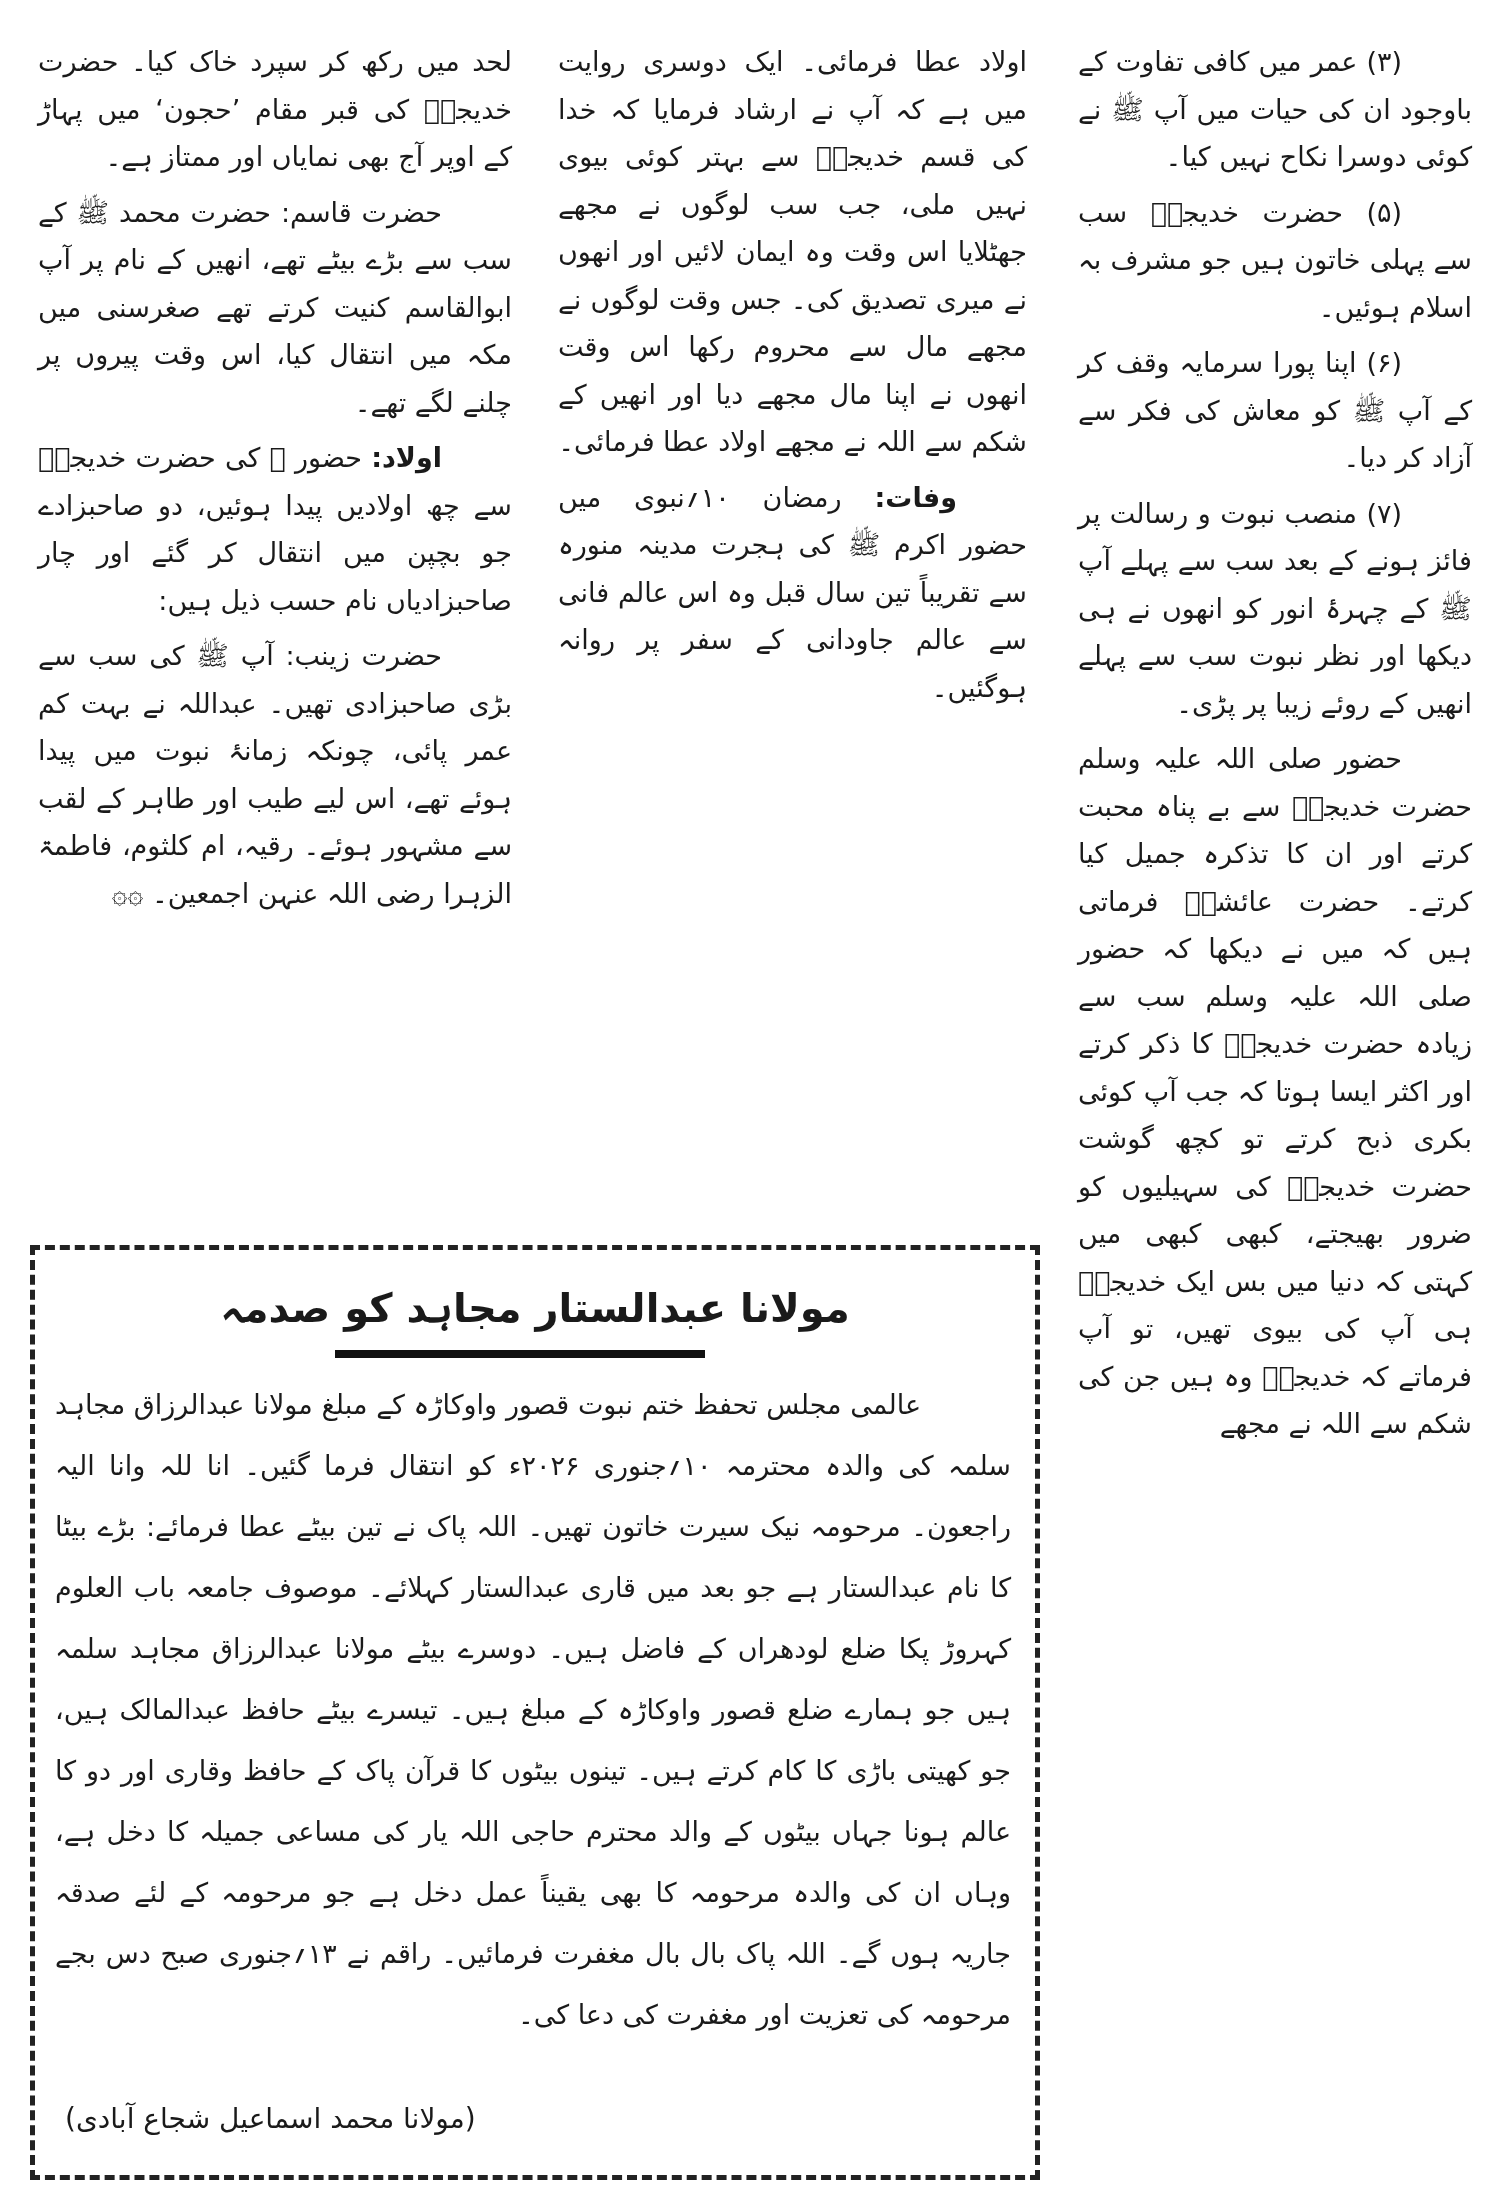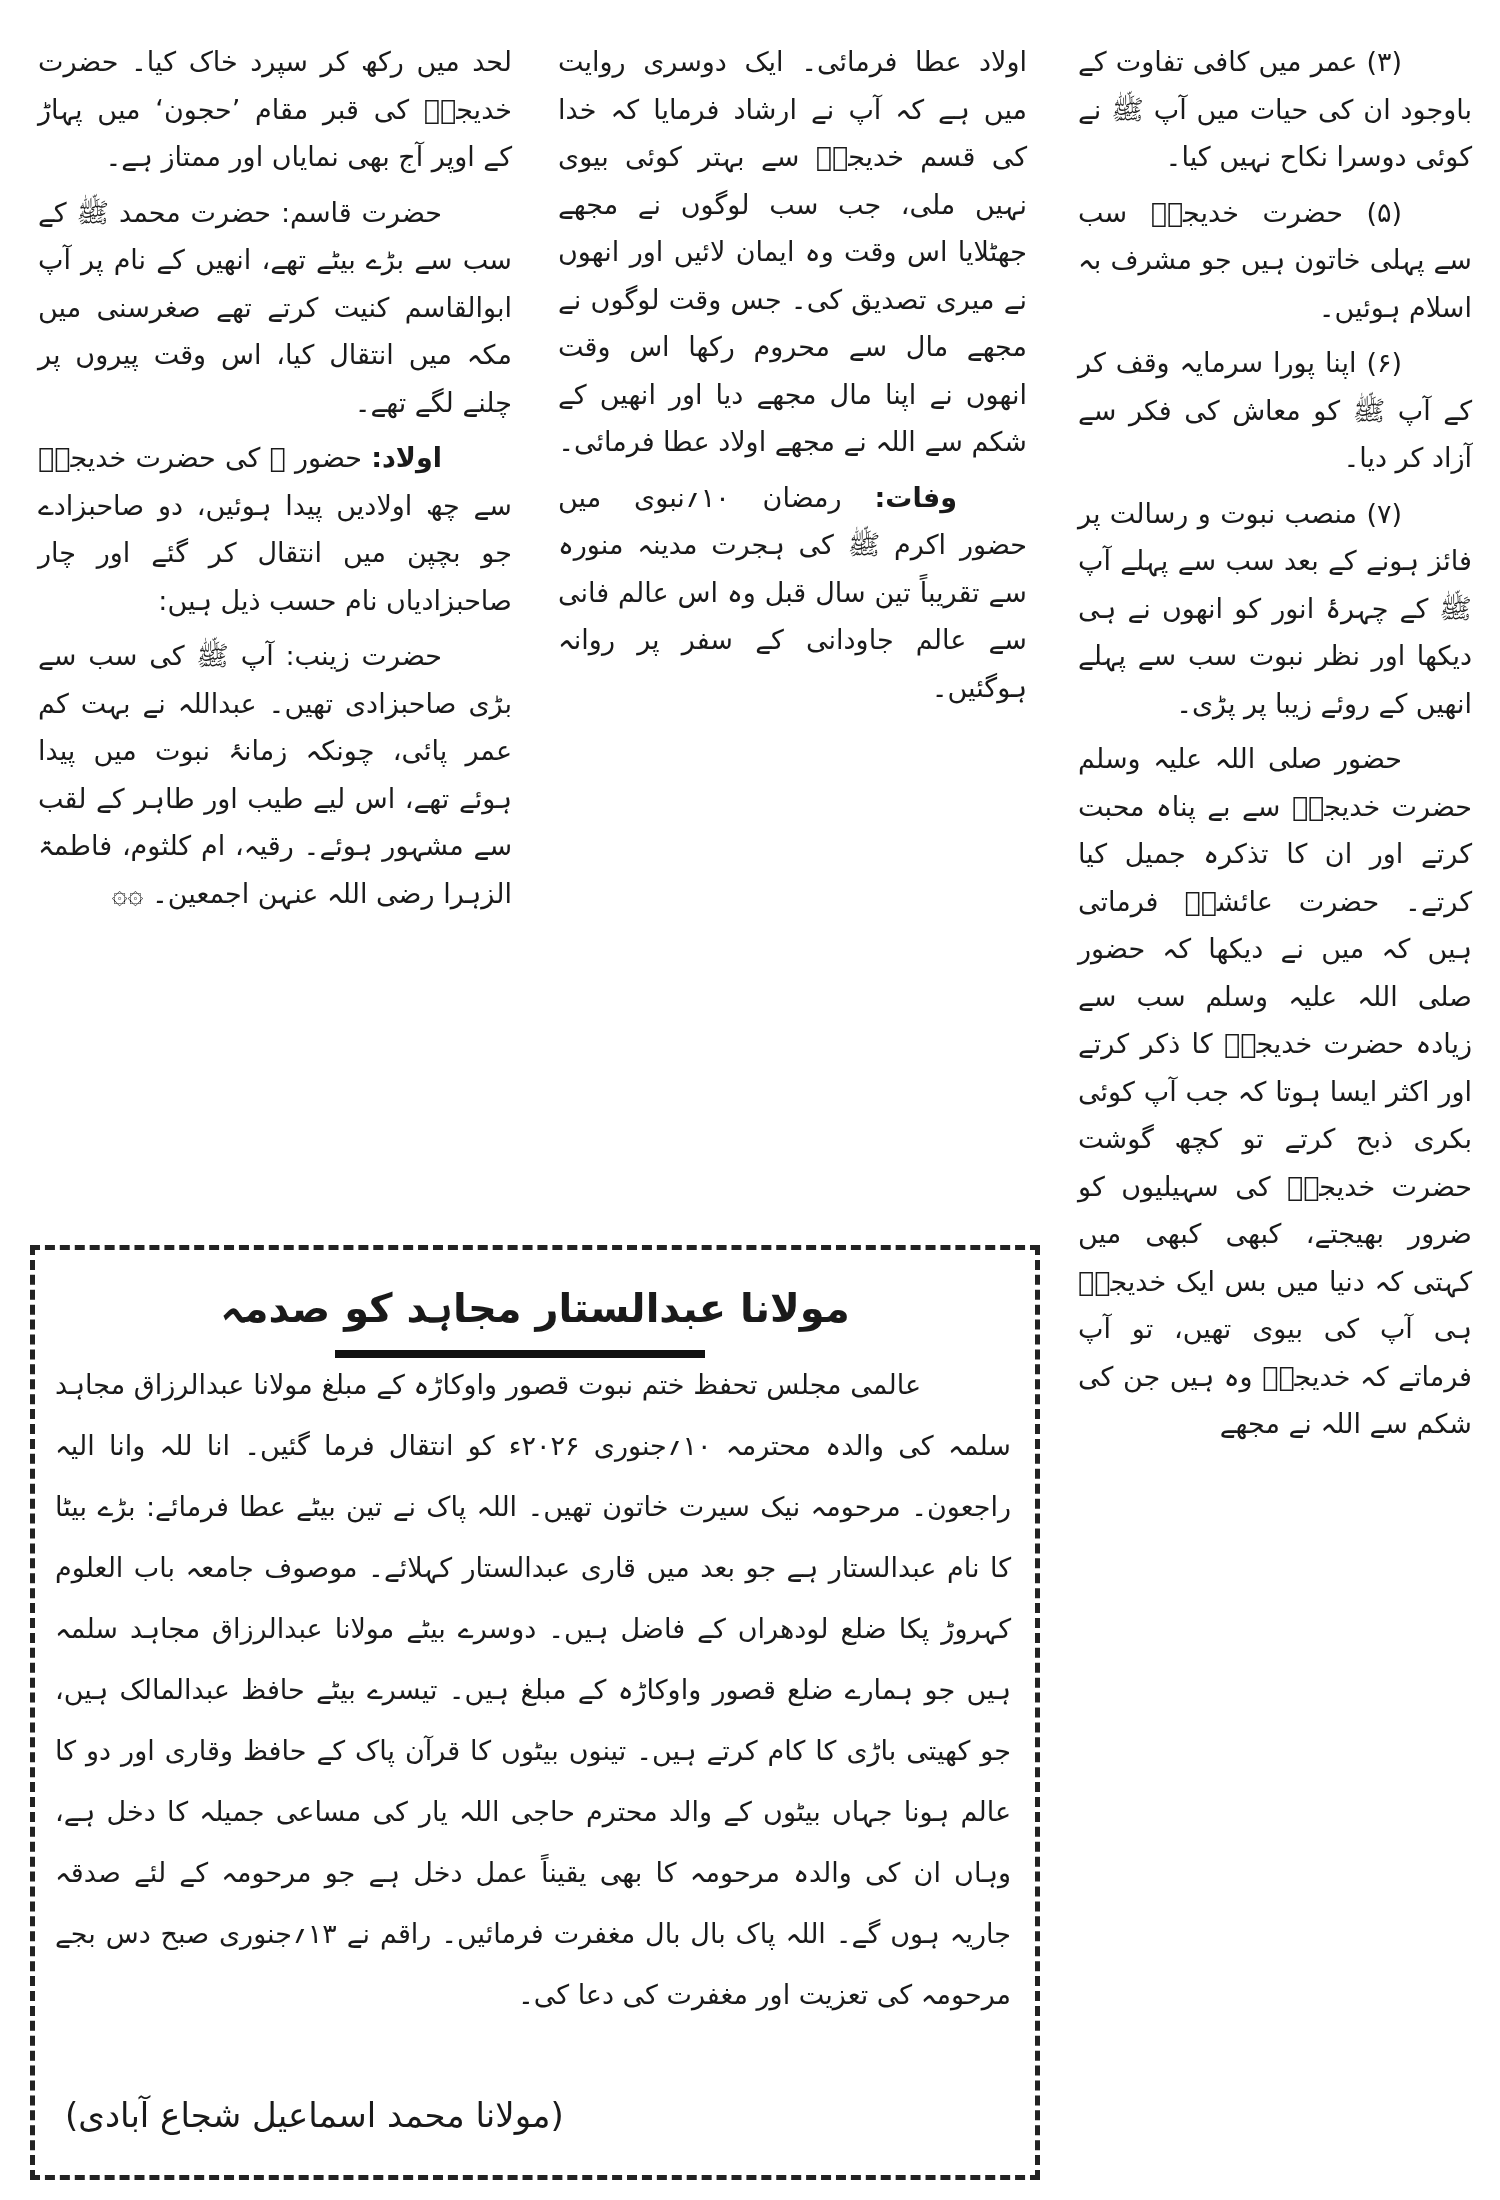--- a/index.html
+++ b/index.html
@@ -10,24 +10,24 @@
   .col p.indent{text-indent:70px;}
   #col-right{left:1070px;top:30px;width:410px;}
   #col-middle{left:550px;top:30px;width:485px;}
   #col-left{left:30px;top:30px;width:490px;}
   .lbl{font-weight:bold;}
   #notice-box{position:absolute;left:30px;top:1245px;width:1010px;height:935px;
        border:5px dashed #222;box-sizing:border-box;direction:rtl;}
   #notice-title{position:absolute;top:28px;left:0;right:0;text-align:center;
        font-size:40px;font-weight:bold;line-height:60px;}
   #notice-rule{position:absolute;top:100px;left:300px;width:370px;height:8px;background:#111;}
-  #notice-body{position:absolute;top:104px;left:20px;right:24px;text-align:justify;text-align-last:right;}
+  #notice-body{position:absolute;top:124px;left:20px;right:24px;text-align:justify;text-align-last:right;}
   #notice-body p{margin:0;font-size:27px;line-height:61px;}
   #notice-body p.indent{text-indent:90px;}
-  #notice-author{position:absolute;bottom:40px;left:30px;font-size:34px;direction:rtl;}
+  #notice-author{position:absolute;bottom:40px;left:30px;font-size:28px;direction:rtl;}
 </style>
 </head>
 <body>
 
 <div id="col-right" class="col">
     <p class="indent"><span>(۳) عمر میں کافی تفاوت کے باوجود ان کی حیات میں آپ ﷺ نے کوئی دوسرا نکاح نہیں کیا۔</span></p>
     <p class="indent"><span>(۵) حضرت خدیجہؓ سب سے پہلی خاتون ہیں جو مشرف بہ اسلام ہوئیں۔</span></p>
     <p class="indent"><span>(۶) اپنا پورا سرمایہ وقف کر کے آپ ﷺ کو معاش کی فکر سے آزاد کر دیا۔</span></p>
     <p class="indent"><span>(۷) منصب نبوت و رسالت پر فائز ہونے کے بعد سب سے پہلے آپ ﷺ کے چہرۂ انور کو انھوں نے ہی دیکھا اور نظر نبوت سب سے پہلے انھیں کے روئے زیبا پر پڑی۔</span></p>
     <p class="indent"><span>حضور صلی اللہ علیہ وسلم حضرت خدیجہؓ سے بے پناہ محبت کرتے اور ان کا تذکرہ جمیل کیا کرتے۔ حضرت عائشہؓ فرماتی ہیں کہ میں نے دیکھا کہ حضور صلی اللہ علیہ وسلم سب سے زیادہ حضرت خدیجہؓ کا ذکر کرتے اور اکثر ایسا ہوتا کہ جب آپ کوئی بکری ذبح کرتے تو کچھ گوشت حضرت خدیجہؓ کی سہیلیوں کو ضرور بھیجتے، کبھی کبھی میں کہتی کہ دنیا میں بس ایک خدیجہؓ ہی آپ کی بیوی تھیں، تو آپ فرماتے کہ خدیجہؓ وہ ہیں جن کی شکم سے اللہ نے مجھے</span></p>

